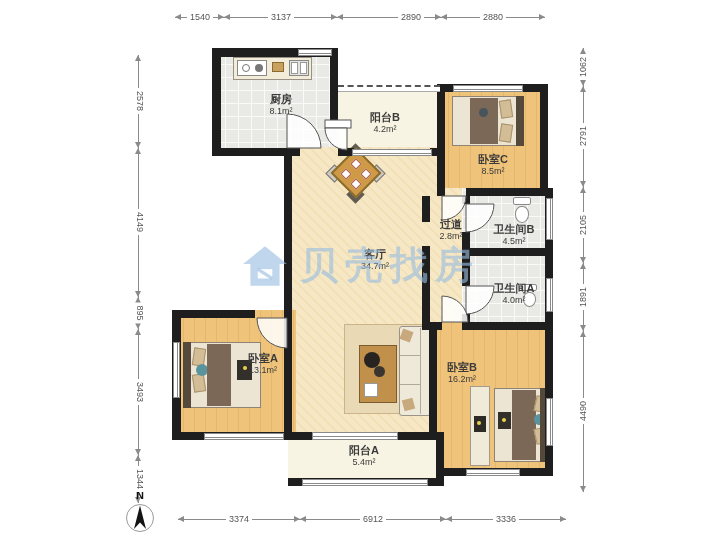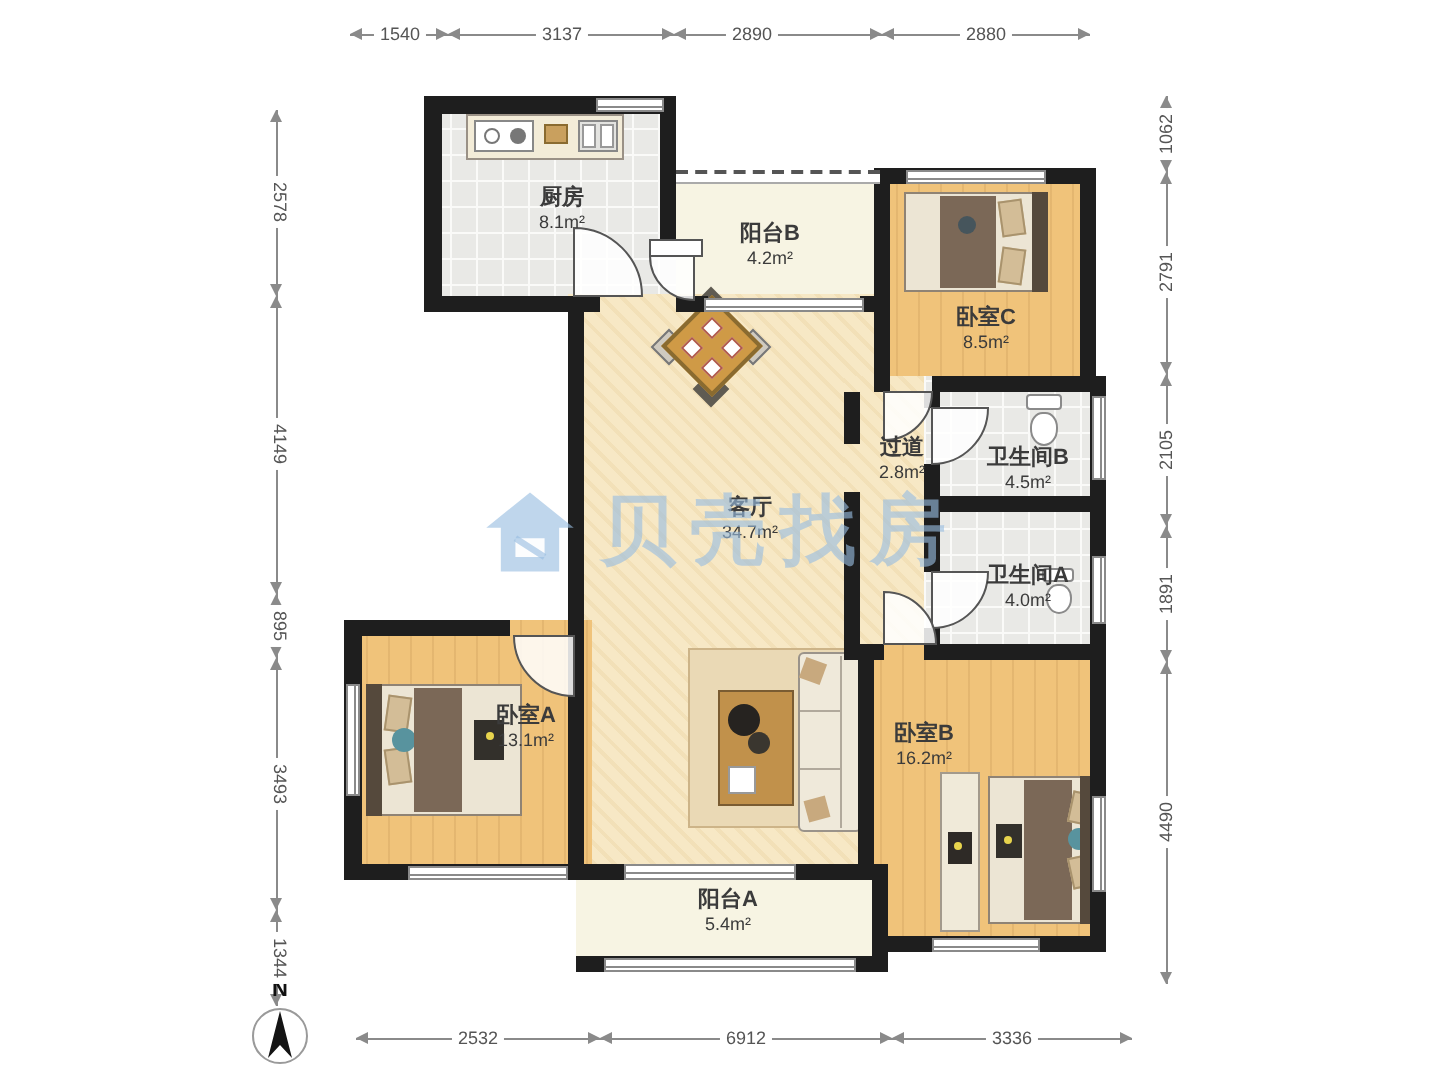--- a/index.html
+++ b/index.html
@@ -227,27 +227,27 @@
     </svg>
     <span id="wmtext">贝壳找房</span>
   </div>
 
   <div class="dhline" style="left:175px;top:17px;width:49px"></div>
   <div class="dhline" style="left:224px;top:17px;width:113px"></div>
   <div class="dhline" style="left:337px;top:17px;width:104px"></div>
   <div class="dhline" style="left:441px;top:17px;width:104px"></div>
   <div class="dlab" style="left:200px;top:18px">1540</div>
   <div class="dlab" style="left:281px;top:18px">3137</div>
-  <div class="dlab" style="left:376px;top:18px">2890</div>
+  <div class="dlab" style="left:411px;top:18px">2890</div>
   <div class="dlab" style="left:493px;top:18px">2880</div>
 
   <div class="dhline" style="left:178px;top:519px;width:122px"></div>
   <div class="dhline" style="left:300px;top:519px;width:146px"></div>
   <div class="dhline" style="left:446px;top:519px;width:120px"></div>
-  <div class="dlab" style="left:239px;top:520px">2532</div>
+  <div class="dlab" style="left:239px;top:520px">3374</div>
   <div class="dlab" style="left:373px;top:520px">6912</div>
   <div class="dlab" style="left:506px;top:520px">3336</div>
 
   <div class="dvline" style="left:138px;top:55px;height:93px"></div>
   <div class="dvline" style="left:138px;top:148px;height:149px"></div>
   <div class="dvline" style="left:138px;top:297px;height:32px"></div>
   <div class="dvline" style="left:138px;top:329px;height:126px"></div>
   <div class="dvline" style="left:138px;top:455px;height:48px"></div>
   <div class="dlab rotl" style="left:139px;top:101px">2578</div>
   <div class="dlab rotl" style="left:139px;top:222px">4149</div>

